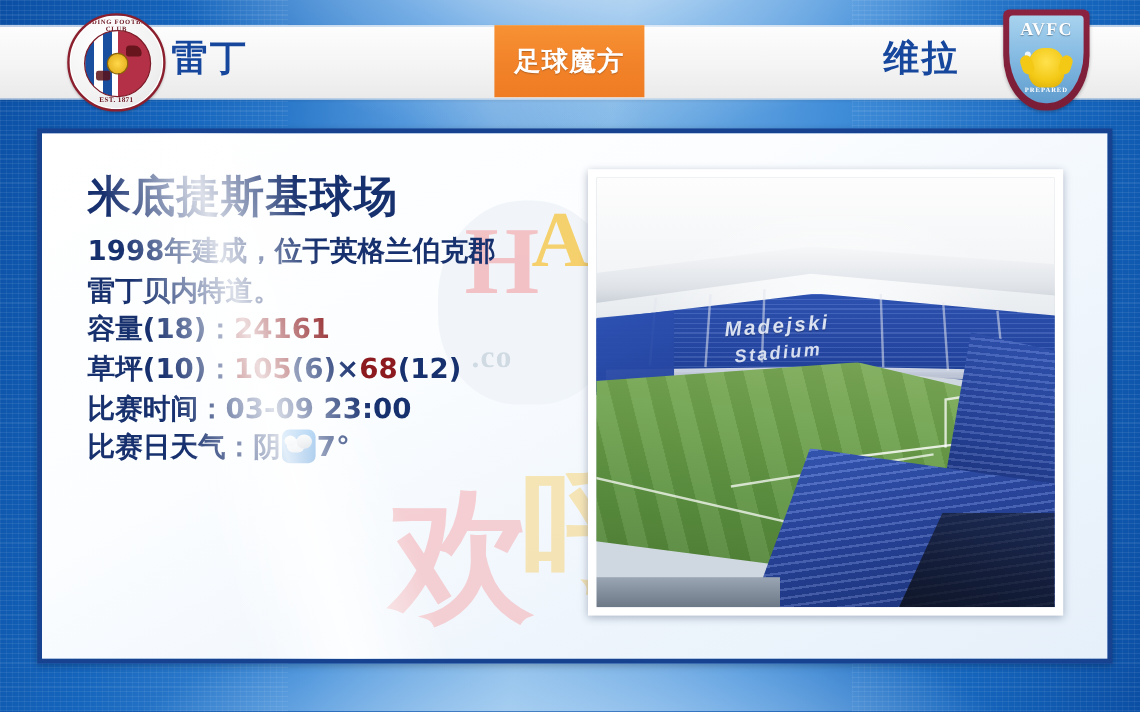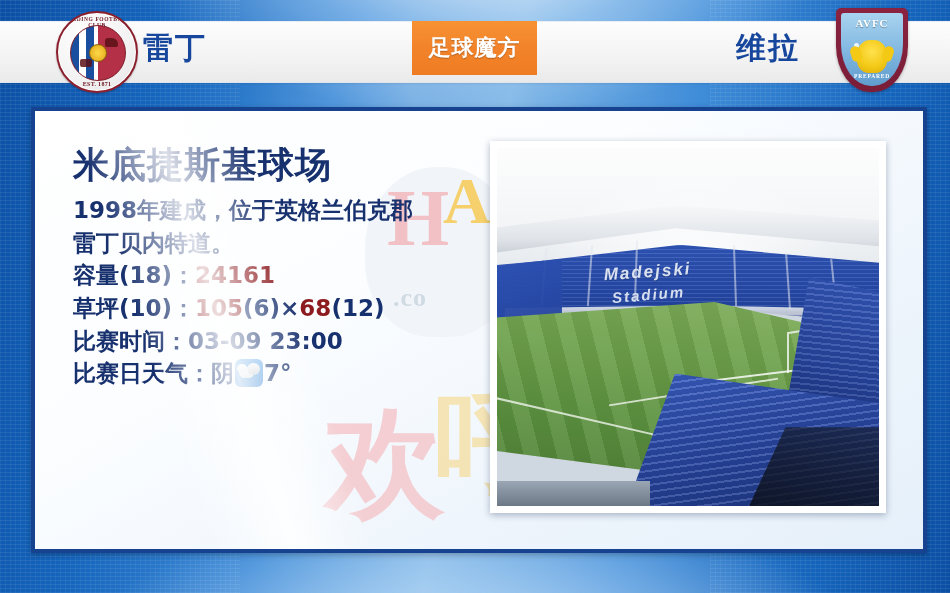--- a/index.html
+++ b/index.html
@@ -45,21 +45,21 @@
     position:absolute;left:0;top:0;width:950px;height:100px;
   }
   .header-bar{
     position:absolute;left:0;top:21px;width:950px;height:60px;
     background:linear-gradient(180deg,#fdfdfd 0%,#f4f4f4 55%,#eaeaea 100%);
     border-top:1px solid #e8eef5;
     border-bottom:1px solid #dfe5ec;
     box-shadow:0 1px 2px rgba(0,0,0,.08);
   }
   .center-logo{
-    position:absolute;left:412px;top:21px;width:125px;height:54px;
+    position:absolute;left:412px;top:21px;width:125px;height:60px;
     background:linear-gradient(180deg,#f79233 0%,#f2832a 50%,#ef7c22 100%);
     display:flex;align-items:center;justify-content:center;
   }
   .center-logo span{
     color:#fff;font-size:22px;font-weight:bold;letter-spacing:1px;
     text-shadow:0 1px 1px rgba(0,0,0,.25);
     font-family:"DejaVu Sans","Liberation Sans",sans-serif;
   }
   .team-name{
     position:absolute;top:28px;font-size:30px;font-weight:bold;color:#16479d;
@@ -118,21 +118,21 @@
   }
   .crest-villa .field{
     position:absolute;left:5px;top:5px;right:5px;bottom:6px;
     background:linear-gradient(180deg,#a8d3ef 0%,#7fb6e0 55%,#5f9ccd 100%);
     border-radius:3px 3px 30px 30px / 3px 3px 42px 42px;
     overflow:hidden;
   }
   .crest-villa .avfc{
     position:absolute;left:0;right:0;top:4px;text-align:center;
     font-family:"Liberation Serif","DejaVu Serif",serif;
-    font-size:11px;font-weight:bold;color:#ffffff;letter-spacing:1px;
+    font-size:15px;font-weight:bold;color:#ffffff;letter-spacing:1px;
     text-shadow:0 1px 1px rgba(0,0,0,.35);
   }
   .crest-villa .lion{
     position:absolute;left:50%;top:27px;transform:translateX(-50%);
     width:30px;height:33px;
     background:radial-gradient(circle at 50% 35%, #ffe14d 0%, #f3c916 60%, #d9a908 100%);
     border-radius:44% 44% 38% 38%;
   }
   .crest-villa .lion:before{
     content:"";position:absolute;left:-6px;top:6px;width:10px;height:16px;

